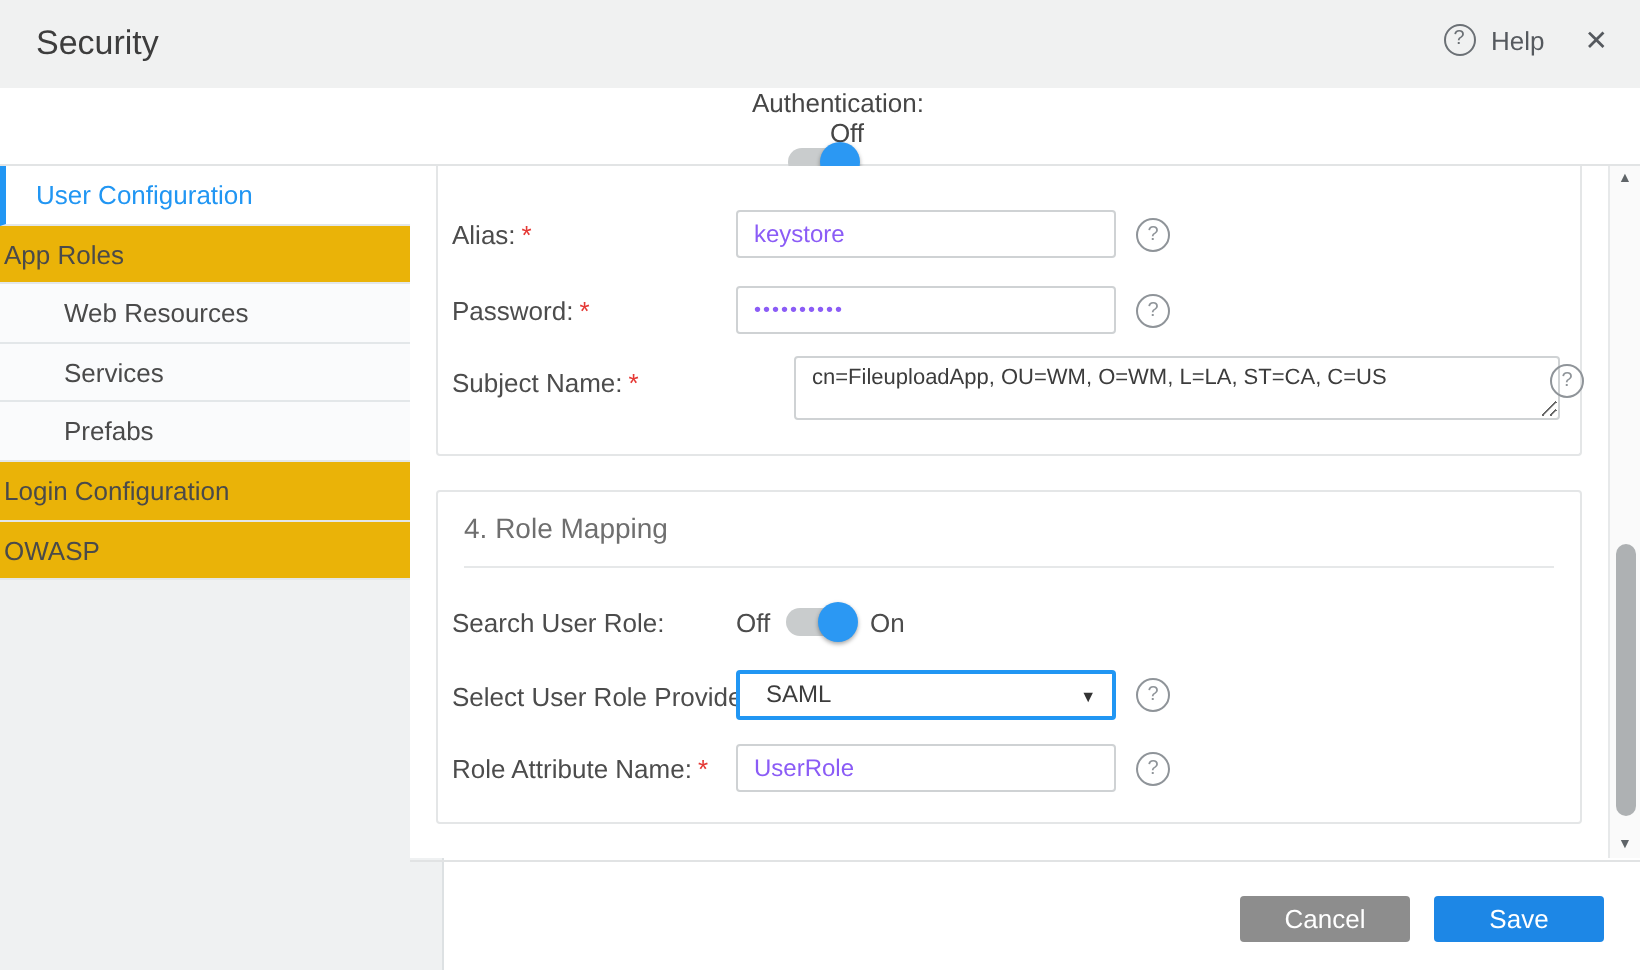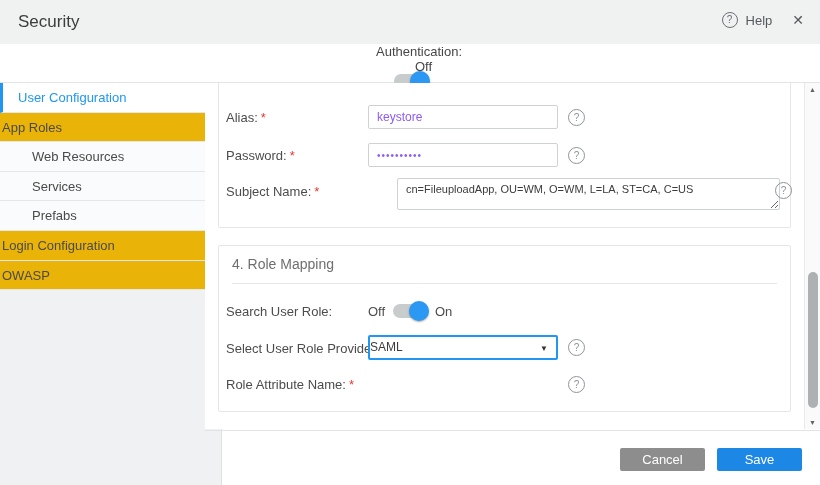--- a/index.html
+++ b/index.html
@@ -49,21 +49,21 @@
                 font-family:"Liberation Sans", sans-serif; font-size:11px; color:#3c3c3c; padding:4px 8px;
                 resize:both; overflow:hidden; background:#fff; }
   .f-help { position:absolute; left:349px; width:17px; height:17px; border:1px solid #8f9499; border-radius:50%;
             color:#8f9499; font-size:10px; line-height:15px; text-align:center; cursor:pointer; }
 
   .section-title { position:absolute; left:13px; top:10px; font-size:14px; color:#6f6f6f; }
   .section-divider { position:absolute; left:13px; right:13px; top:37px; border-top:1px solid #e6e8e9; }
 
   .select-box { position:absolute; left:149px; top:89px; width:190px; height:25px; border:2px solid #2196f3;
                 border-radius:2px; background:#fff; font-size:12px; color:#3c3c3c; line-height:21px;
-                padding-left:0; cursor:pointer; }
+                padding-left:13px; cursor:pointer; }
   .select-arrow { position:absolute; right:8px; top:1px; font-size:8px; color:#333; }
 
   
   .scrollbar { position:absolute; left:599px; top:0; width:16px; height:346px; background:#fafafa;
                border-left:1px solid #e7e9ea; }
   .scroll-arrow { position:absolute; left:0; width:15px; text-align:center; font-size:7px; color:#5f6468; cursor:pointer; }
   .scroll-arrow.up { top:3px; }
   .scroll-arrow.down { bottom:3px; }
   .scroll-thumb { position:absolute; left:3px; top:189px; width:10px; height:136px; background:#aeb1b3;
                   border-radius:5px; cursor:pointer; }
@@ -136,20 +136,21 @@
       <span class="f-label" style="left:216px; top:58px">On</span>
 
       <span class="f-label" style="top:95px">Select User Role Provider:</span>
       <div class="select-box">
         <span>SAML</span>
         <span class="select-arrow">▼</span>
       </div>
       <span class="f-help" style="top:93px">?</span>
 
       <span class="f-label" style="top:131px"><span>Role Attribute Name:</span><span class="req">*</span></span>
+      <input class="f-input" style="top: 126px;" value="UserRole">
       <span class="f-help" style="top:130px">?</span>
     </div>
 
     <div class="scrollbar">
       <div class="scroll-arrow up">▲</div>
       <div class="scroll-thumb"></div>
       <div class="scroll-arrow down">▼</div>
     </div>
   </div>
 

